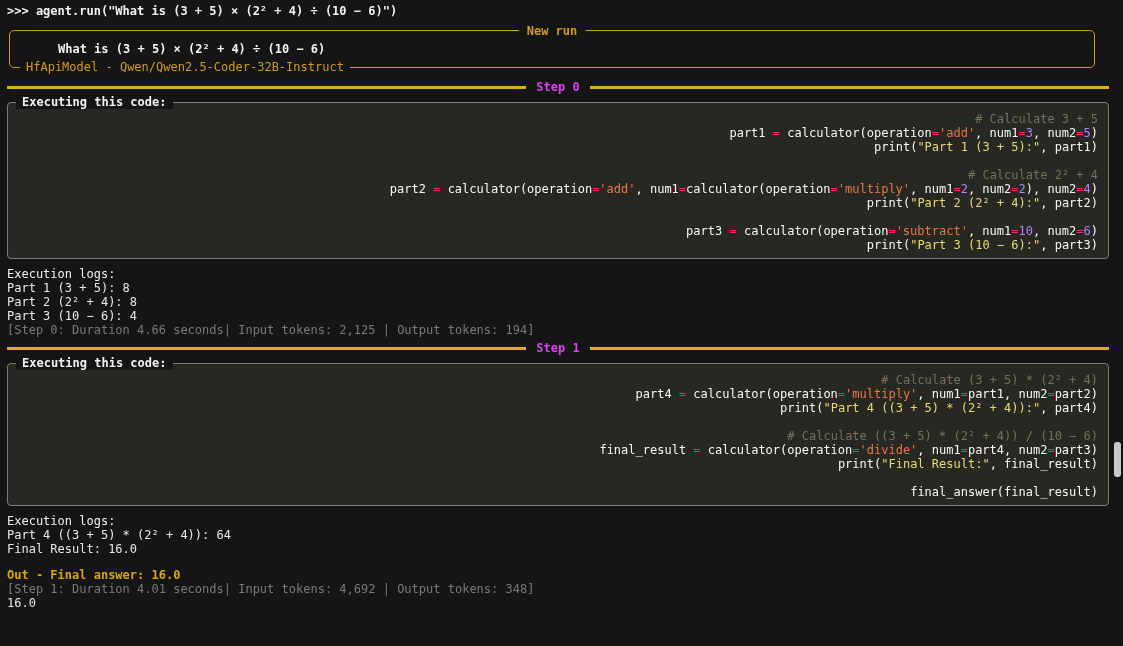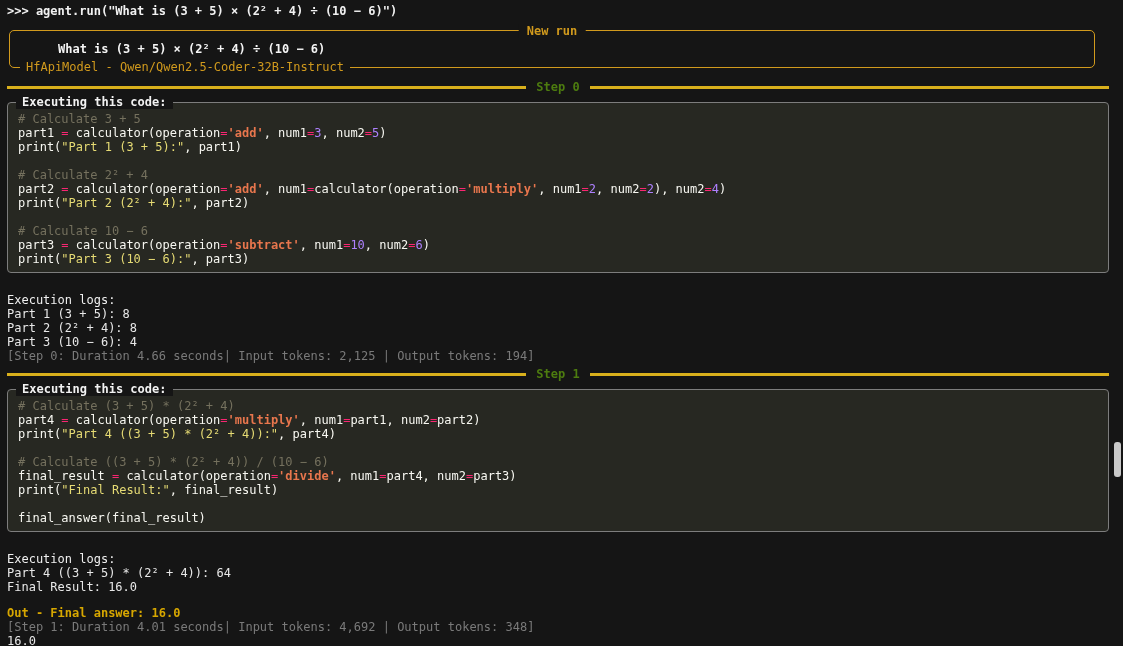--- a/index.html
+++ b/index.html
@@ -24,36 +24,36 @@
   }
   .panel-subtitle {
     position:absolute; bottom:-7px; left:10px;
     background:#151515; padding:0 6px; color:#d19a1d; white-space:pre;
   }
   .task { font-weight:bold; color:#f5f5f5; white-space:pre;padding-left:36px; }
 
   
   .step-rule { display:flex; align-items:center; margin:4px 0 8px 0; height:14px; }
   .rule-line { flex:1; height:3px; background:#d9b01c; }
-  .rule-label { padding:0 10px; font-weight:bold; color:#4d7c0f; white-space:pre; }
+  .rule-label { padding:0 10px; font-weight:bold; color:#d946ef; white-space:pre; }
 
   
   .code-panel {
     position:relative; border:1px solid #7d7d7d; border-radius:4px;
-    background:#272822; margin:0 0 20px 0; padding:9px 10px 6px 10px;
+    background:#272822; margin:0 0 8px 0; padding:9px 10px 6px 10px;text-align:right;
   }
   .code-panel-title {
     position:absolute; top:-8px; left:8px; background:#151515;
     padding:0 6px; font-weight:bold; color:#f2f2f2; white-space:pre;
   }
   .code-line { white-space:pre; color:#f8f8f2; }
   .tk-c { color:#75715e; }
   .tk-o { color:#f92672; }
   .tk-n { color:#ae81ff; }
-  .tk-s { color:#e8764d;font-weight:bold; }
+  .tk-s { color:#e8764d; }
   .tk-y { color:#e6db74; }
   .tk-p { color:#f8f8f2; }
 
   .logs-title { font-weight:normal; color:#f0f0f0; }
   .out { margin-top:12px; }
   .out-final { color:#d7a700; font-weight:bold; }
   .footer { color:#7a7a7a; }
 
   .scrollbar { position:absolute; right:0; top:0; width:12px; height:100%; }
   .scroll-thumb {
@@ -82,21 +82,20 @@
       <div class="code-panel">
         <span class="code-panel-title">Executing this code:</span>
         <div class="code-line"><span class="tk-c"># Calculate 3 + 5</span></div>
         <div class="code-line"><span class="tk-p">part1 </span><span class="tk-o">=</span><span class="tk-p"> calculator(operation</span><span class="tk-o">=</span><span class="tk-s">'add'</span><span class="tk-p">, num1</span><span class="tk-o">=</span><span class="tk-n">3</span><span class="tk-p">, num2</span><span class="tk-o">=</span><span class="tk-n">5</span><span class="tk-p">)</span></div>
         <div class="code-line"><span class="tk-p">print(</span><span class="tk-y">"Part 1 (3 + 5):"</span><span class="tk-p">, part1)</span></div>
         <div class="code-line">&nbsp;</div>
         <div class="code-line"><span class="tk-c"># Calculate 2² + 4</span></div>
         <div class="code-line"><span class="tk-p">part2 </span><span class="tk-o">=</span><span class="tk-p"> calculator(operation</span><span class="tk-o">=</span><span class="tk-s">'add'</span><span class="tk-p">, num1</span><span class="tk-o">=</span><span class="tk-p">calculator(operation</span><span class="tk-o">=</span><span class="tk-s">'multiply'</span><span class="tk-p">, num1</span><span class="tk-o">=</span><span class="tk-n">2</span><span class="tk-p">, num2</span><span class="tk-o">=</span><span class="tk-n">2</span><span class="tk-p">), num2</span><span class="tk-o">=</span><span class="tk-n">4</span><span class="tk-p">)</span></div>
         <div class="code-line"><span class="tk-p">print(</span><span class="tk-y">"Part 2 (2² + 4):"</span><span class="tk-p">, part2)</span></div>
         <div class="code-line">&nbsp;</div>
-        <div class="code-line"><span class="tk-c"># Calculate 10 − 6</span></div>
         <div class="code-line"><span class="tk-p">part3 </span><span class="tk-o">=</span><span class="tk-p"> calculator(operation</span><span class="tk-o">=</span><span class="tk-s">'subtract'</span><span class="tk-p">, num1</span><span class="tk-o">=</span><span class="tk-n">10</span><span class="tk-p">, num2</span><span class="tk-o">=</span><span class="tk-n">6</span><span class="tk-p">)</span></div>
         <div class="code-line"><span class="tk-p">print(</span><span class="tk-y">"Part 3 (10 − 6):"</span><span class="tk-p">, part3)</span></div>
       </div>
       <div class="t-line logs-title">Execution logs:</div>
       <div class="t-line">Part 1 (3 + 5): 8</div>
       <div class="t-line">Part 2 (2² + 4): 8</div>
       <div class="t-line">Part 3 (10 − 6): 4</div>
       <div class="t-line footer">[Step 0: Duration 4.66 seconds| Input tokens: 2,125 | Output tokens: 194]</div>
       <div class="step-rule">
         <div class="rule-line"></div>

